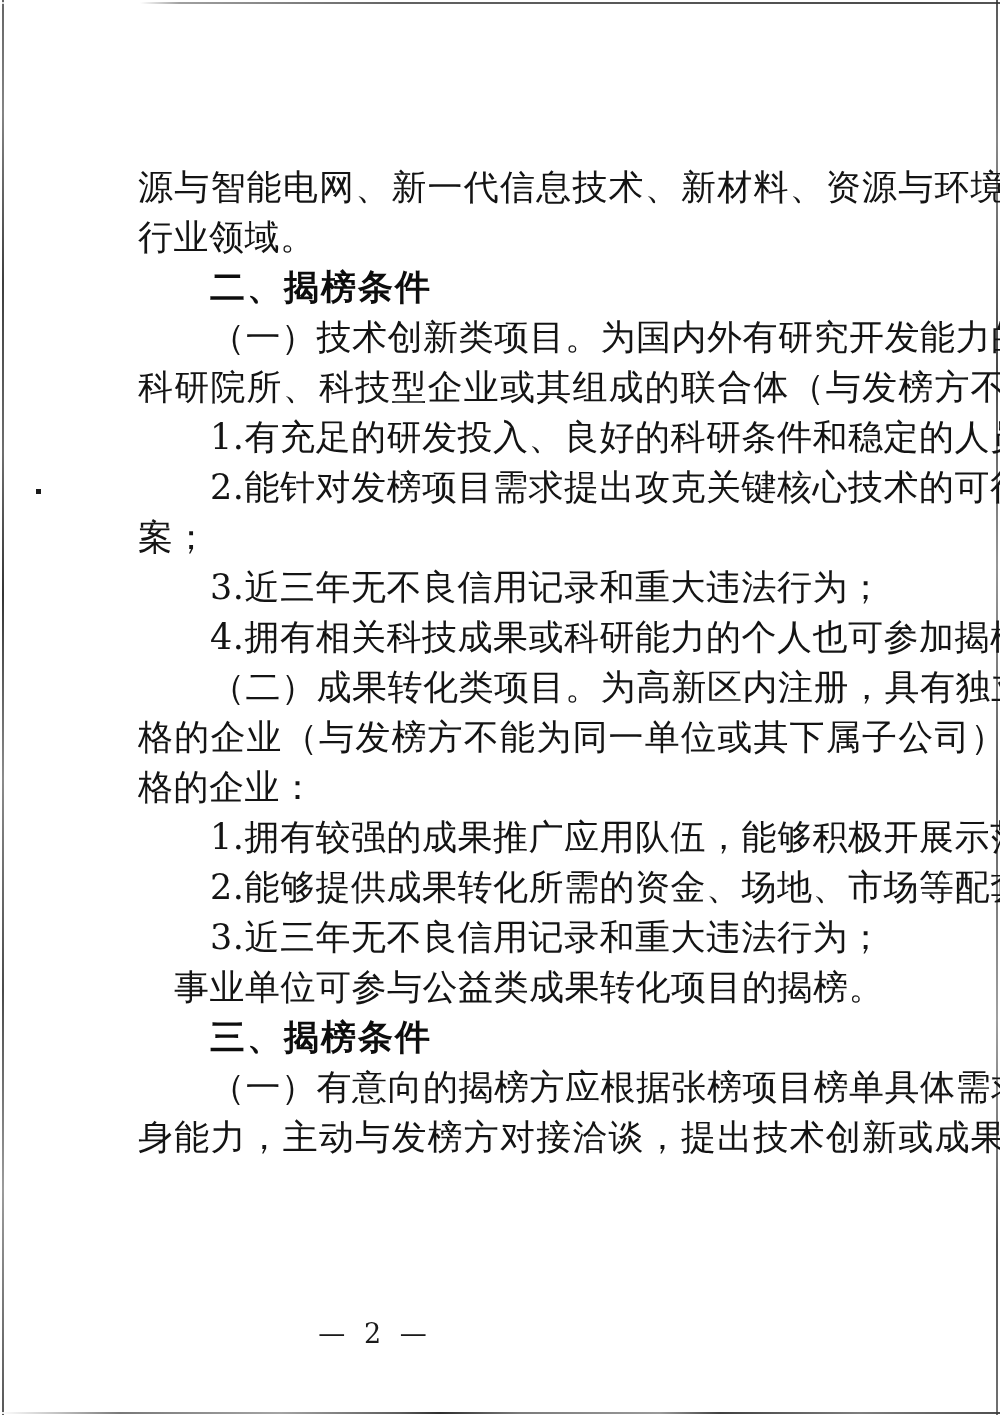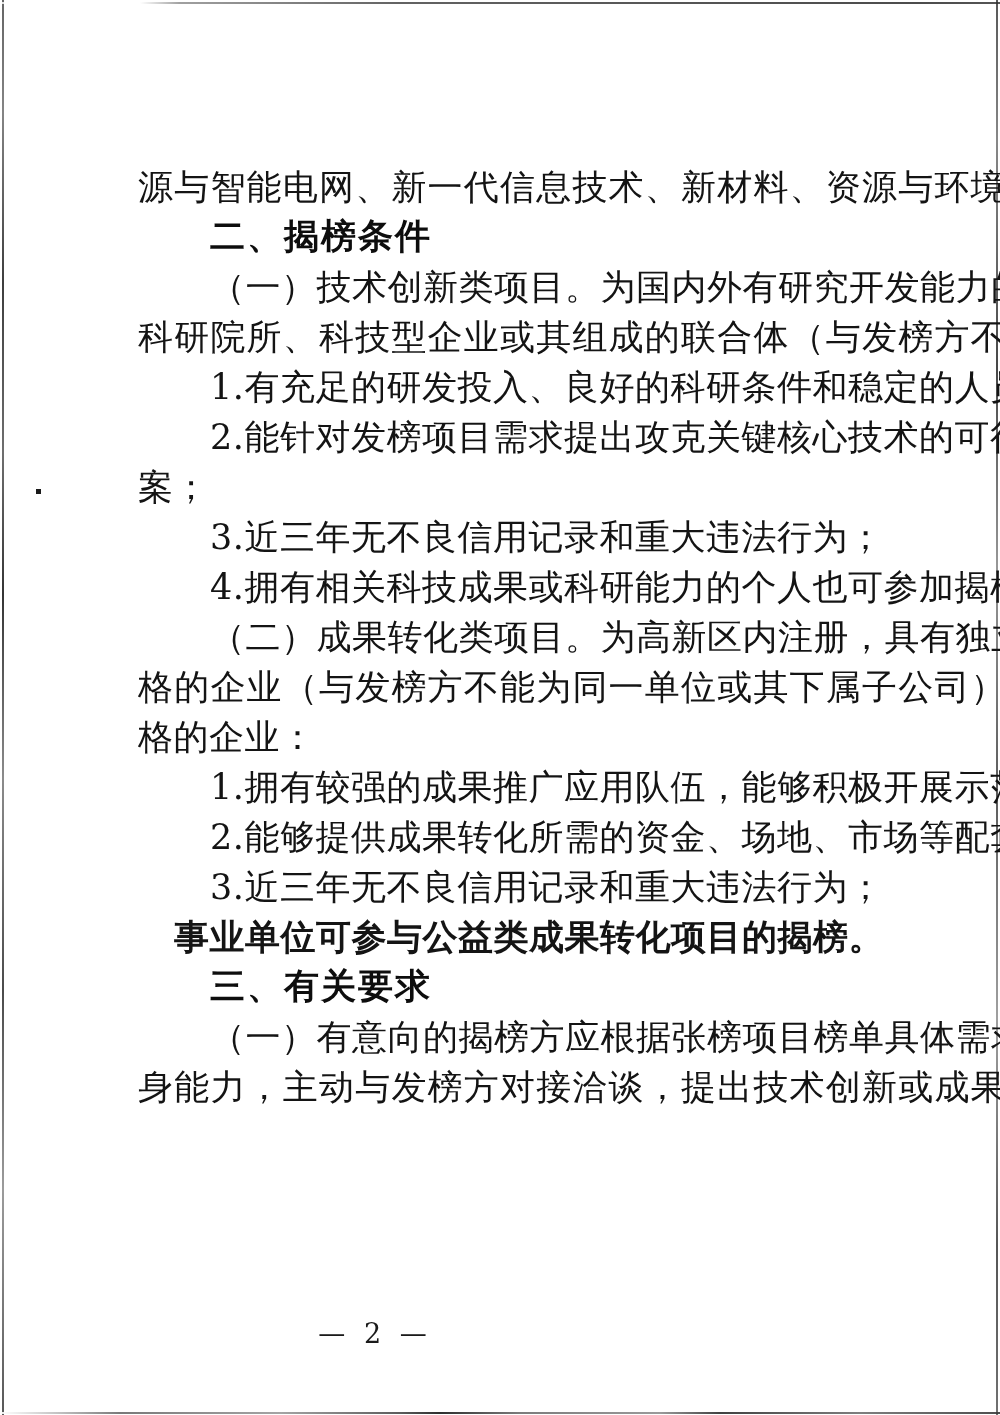--- a/index.html
+++ b/index.html
@@ -91,31 +91,31 @@
     letter-spacing: 0.5px;
     white-space: pre;
     font-family: "DejaVu Serif", "Liberation Serif", serif;
   }
 
   
   .line.full {
     letter-spacing: 1.2px;
   }
 
-  .line.indent1 { padding-left: 36px; font-weight: bold; }
+  .line.indent1 { padding-left: 36px; }
   .line.indent2 { padding-left: 72px; }
 
   .heading {
     font-size: 35px;
     line-height: 50px;
     color: #0d0d0d;
     font-weight: bold;
     padding-left: 72px;
     letter-spacing: 2px;
-    font-family: Liberation Serif, serif;
+    font-family: Liberation Sans, sans-serif;
     white-space: pre;
   }
 
   
   .page-footer {
     position: absolute;
     left: 0;
     top: 1318px;
     width: 1000px;
     text-align: center;
@@ -137,20 +137,21 @@
 
   <div class="scan-edge scan-edge-left"></div>
   <div class="scan-edge scan-edge-top"></div>
   <div class="scan-edge scan-edge-right"></div>
   <div class="scan-edge scan-edge-bottom"></div>
   <div class="ink-speck"></div>
 
   <div class="text-block">
 
     <div class="line full">源与智能电网、新一代信息技术、新材料、资源与环境等多个</div>
+    <div class="line">行业领域。</div>
 
     <div class="heading">二、揭榜条件</div>
 
     <div class="line indent2">（一）技术创新类项目。为国内外有研究开发能力的高校、</div>
     <div class="line full">科研院所、科技型企业或其组成的联合体（与发榜方不能为同</div>
 
     <div class="line indent2">1.有充足的研发投入、良好的科研条件和稳定的人员队伍；</div>
     <div class="line indent2">2.能针对发榜项目需求提出攻克关键核心技术的可行性方</div>
     <div class="line">案；</div>
     <div class="line indent2">3.近三年无不良信用记录和重大违法行为；</div>
@@ -159,21 +160,21 @@
     <div class="line indent2">（二）成果转化类项目。为高新区内注册，具有独立法人资</div>
     <div class="line full">格的企业（与发榜方不能为同一单位或其下属子公司），应符合</div>
     <div class="line">格的企业：</div>
 
     <div class="line indent2">1.拥有较强的成果推广应用队伍，能够积极开展示范应用；</div>
     <div class="line indent2">2.能够提供成果转化所需的资金、场地、市场等配套条件；</div>
     <div class="line indent2">3.近三年无不良信用记录和重大违法行为；</div>
 
     <div class="line indent1">事业单位可参与公益类成果转化项目的揭榜。</div>
 
-    <div class="heading">三、有关要求</div>
+    <div class="heading">三、揭榜条件</div>
 
     <div class="line indent2">（一）有意向的揭榜方应根据张榜项目榜单具体需求及自</div>
     <div class="line full">身能力，主动与发榜方对接洽谈，提出技术创新或成果转化解</div>
 
   </div>
 
   <div class="page-footer">
     <span class="folio">— 2 —</span>
   </div>
 

